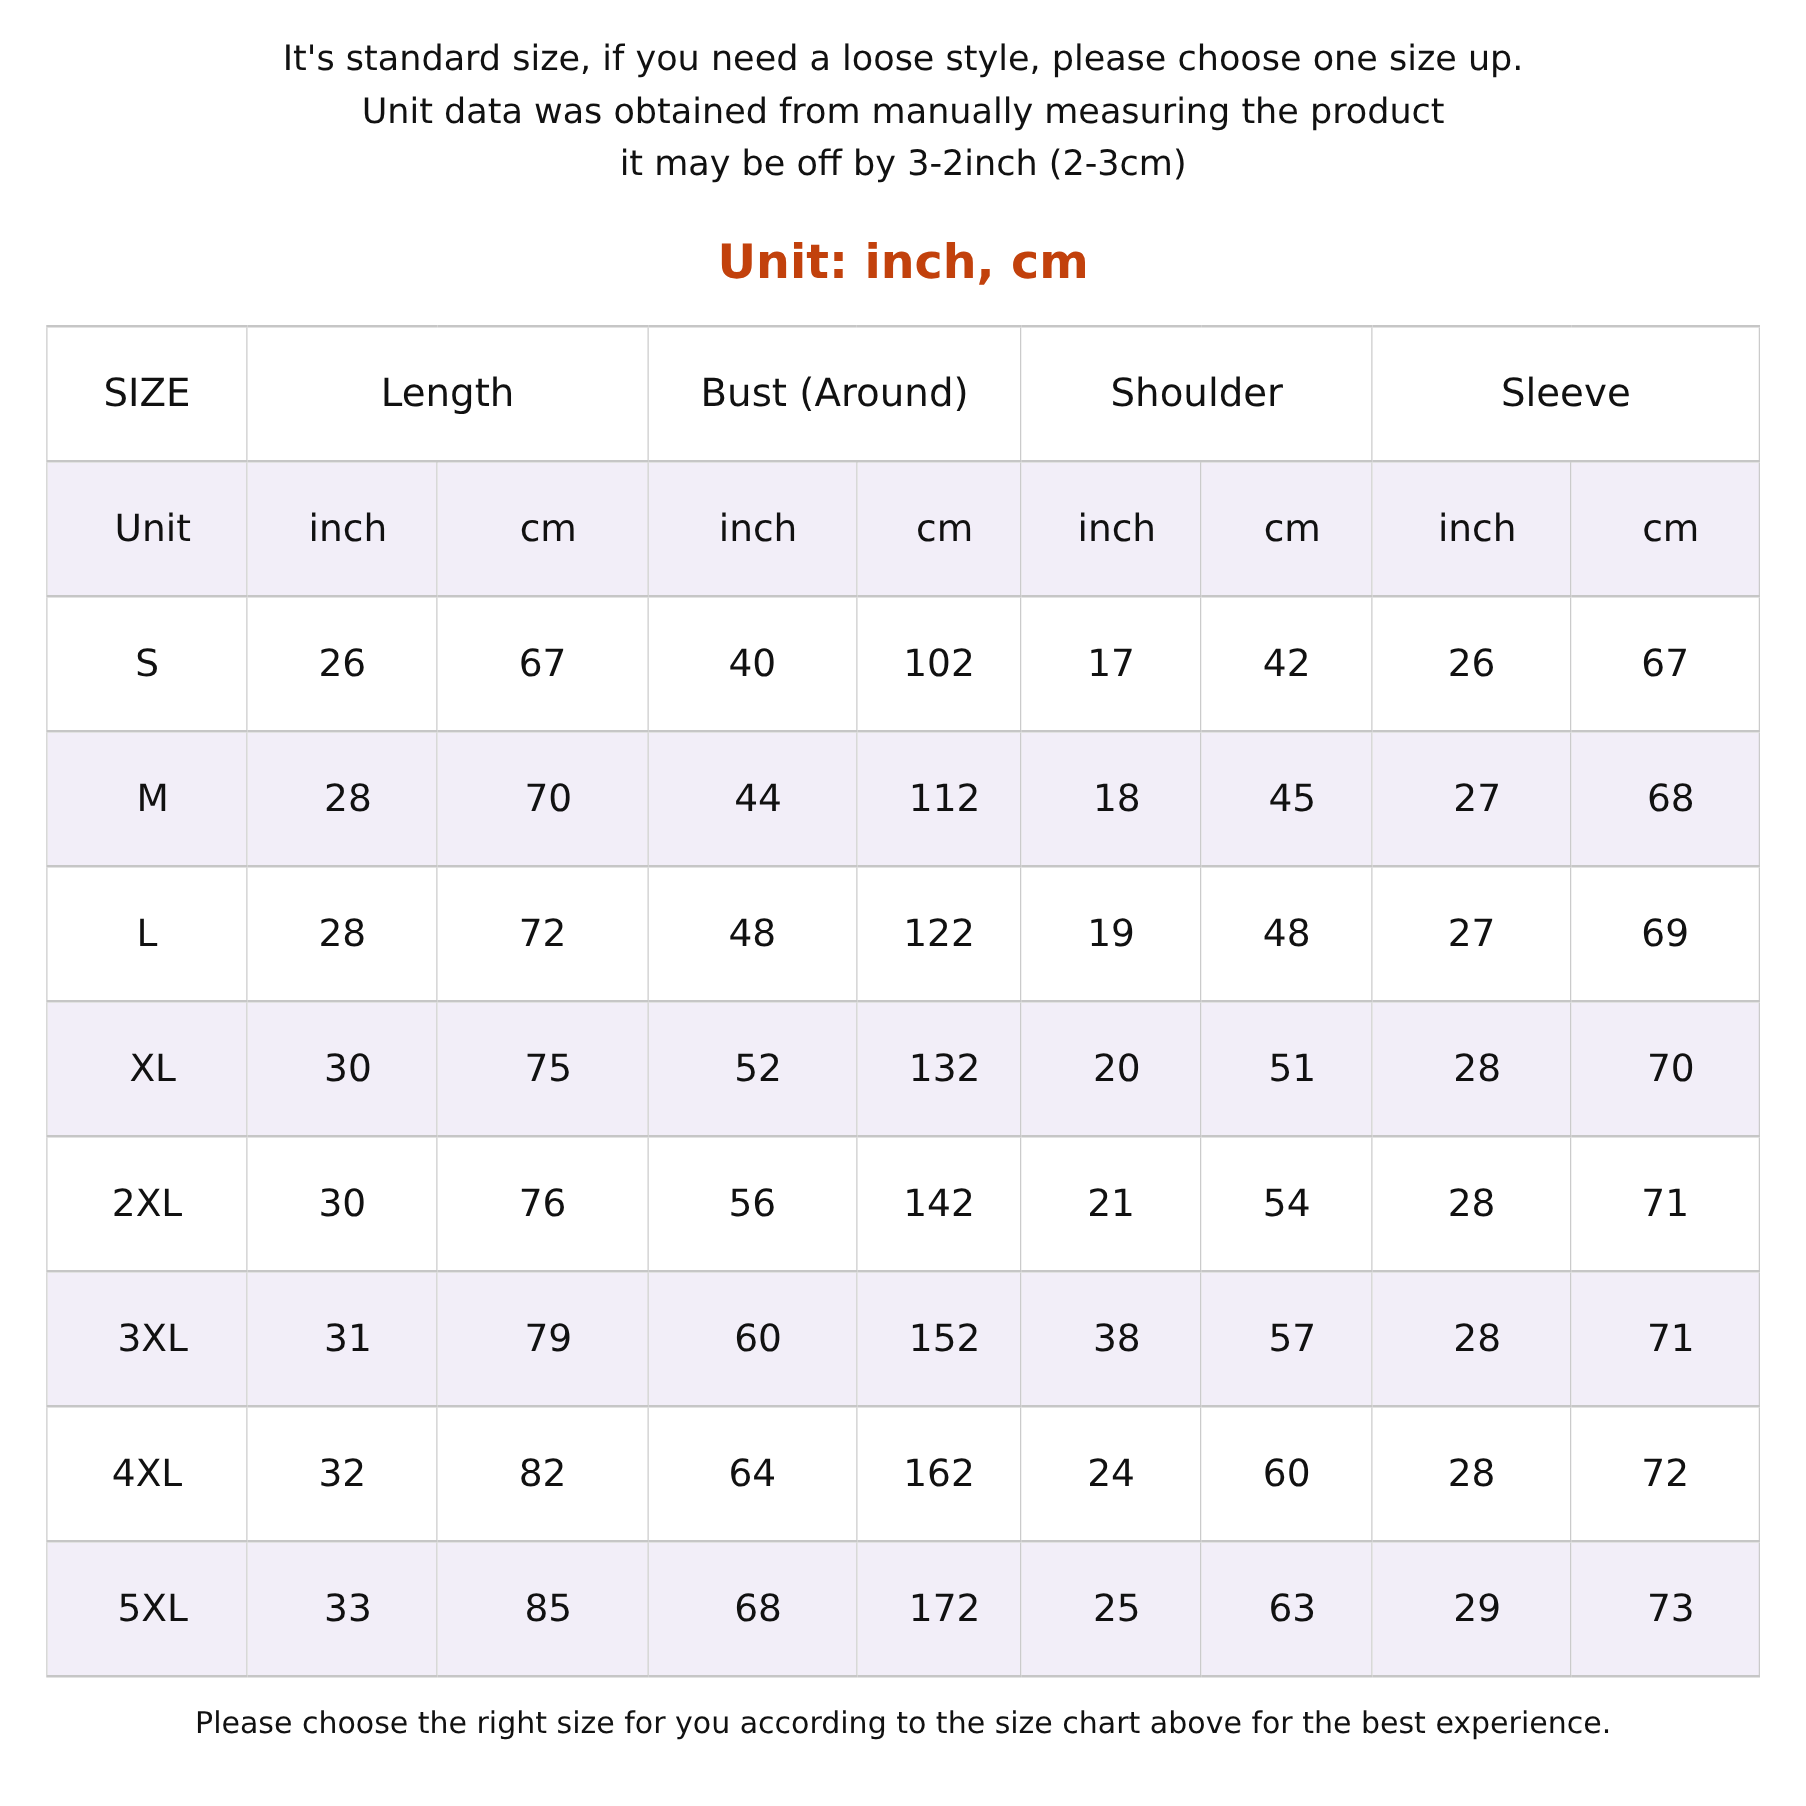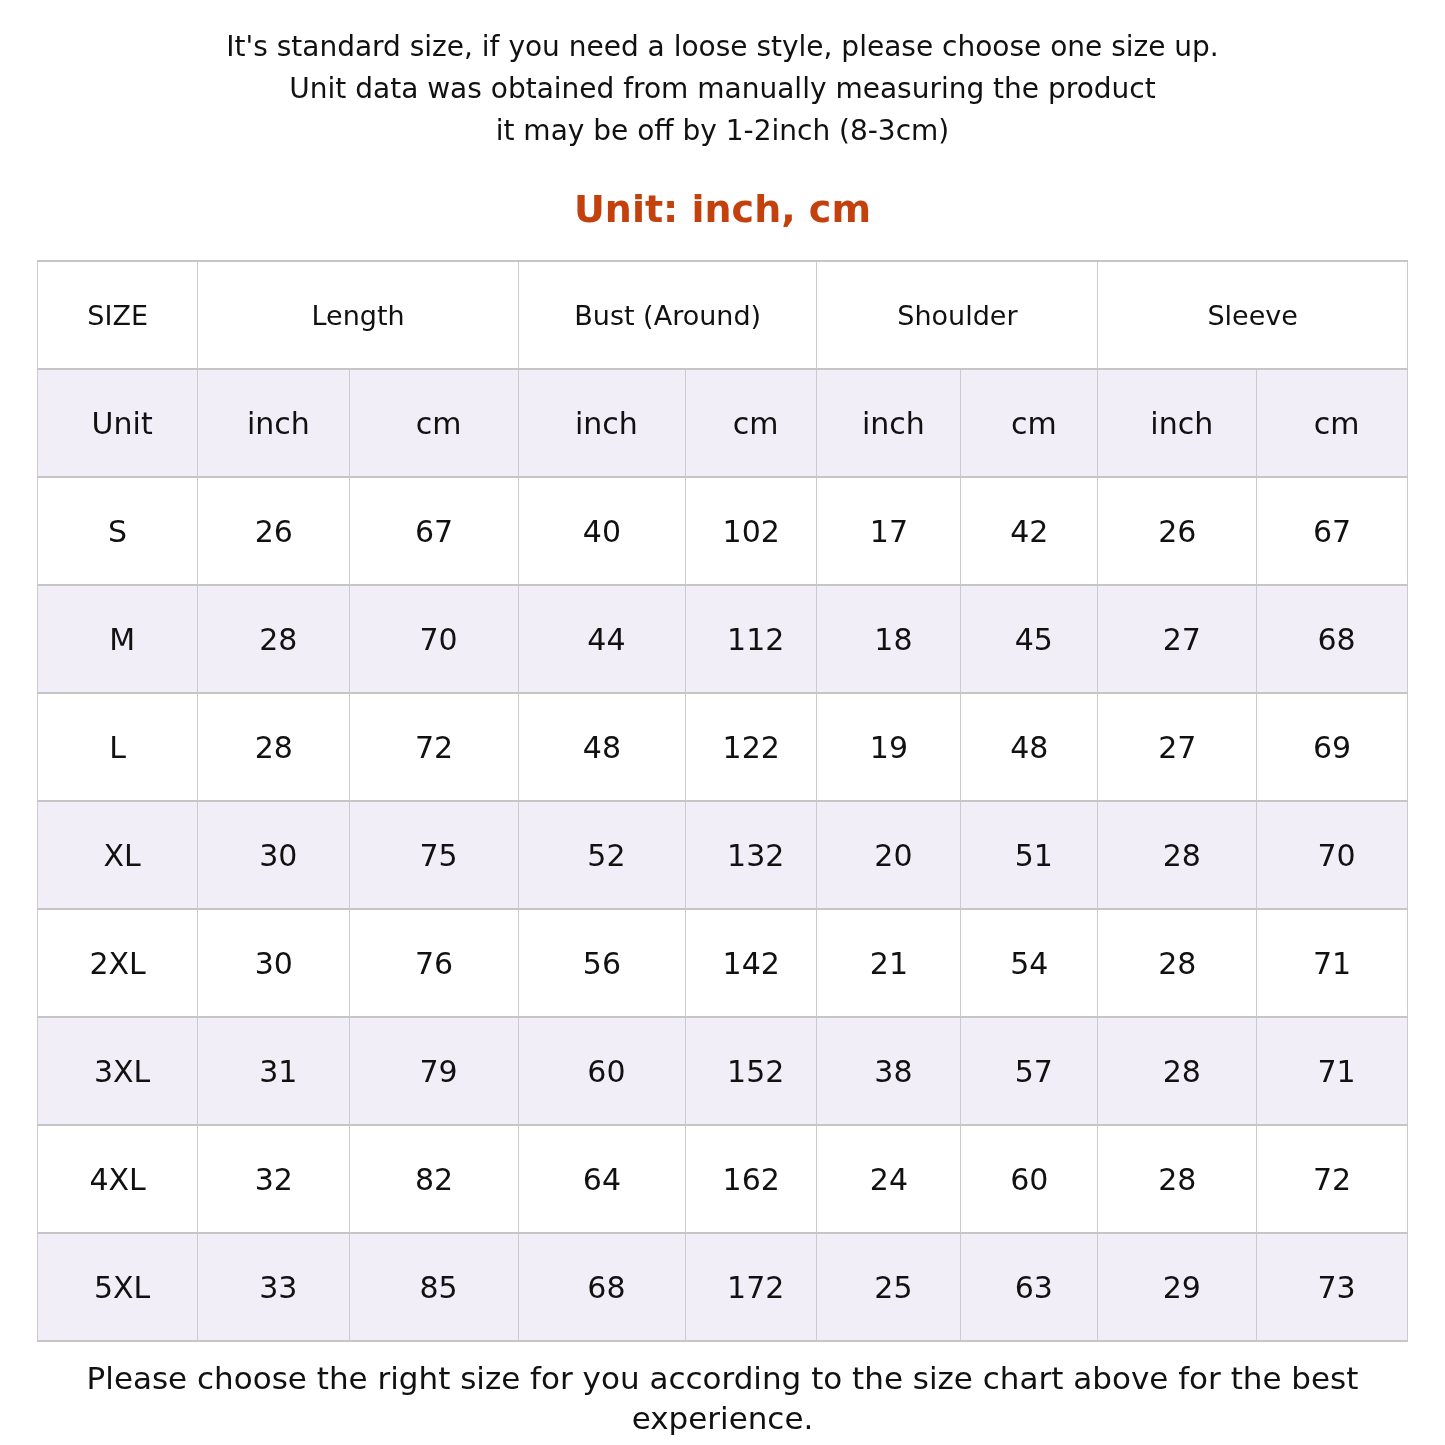--- a/index.html
+++ b/index.html
@@ -55,44 +55,44 @@
     height: 108px;
     background: var(--background);
     font-size: 30px;
     font-weight: normal;
     color: var(--text);
     padding: 0 4px;
     overflow: hidden;
     white-space: nowrap;
   }
   .size-table thead tr.header-row th {
-    font-size: 27px;
+    font-size: 31px;
   }
   .size-table tr.stripe td {
     background: var(--stripe);
     padding-left: 13px;
   }
 
   .footer-note {
     margin-top: 16px;
     text-align: center;
-    font-size: 31px;
+    font-size: 24px;
     line-height: 40px;
     color: var(--text);
   }
 </style>
 </head>
 <body>
 
 <div class="page">
 
   <div class="intro">
     <div class="intro-line">It's standard size, if you need a loose style, please choose one size up.</div>
     <div class="intro-line">Unit data was obtained from manually measuring the product</div>
-    <div class="intro-line">it may be off by 1-2inch (8-3cm)</div>
+    <div class="intro-line">it may be off by 3-2inch (2-3cm)</div>
   </div>
 
   <h1 class="unit-title">Unit: inch, cm</h1>
 
   <table class="size-table">
     <colgroup>
       <col style="width:11.7%">
       <col style="width:11.1%">
       <col style="width:12.3%">
       <col style="width:12.2%">

